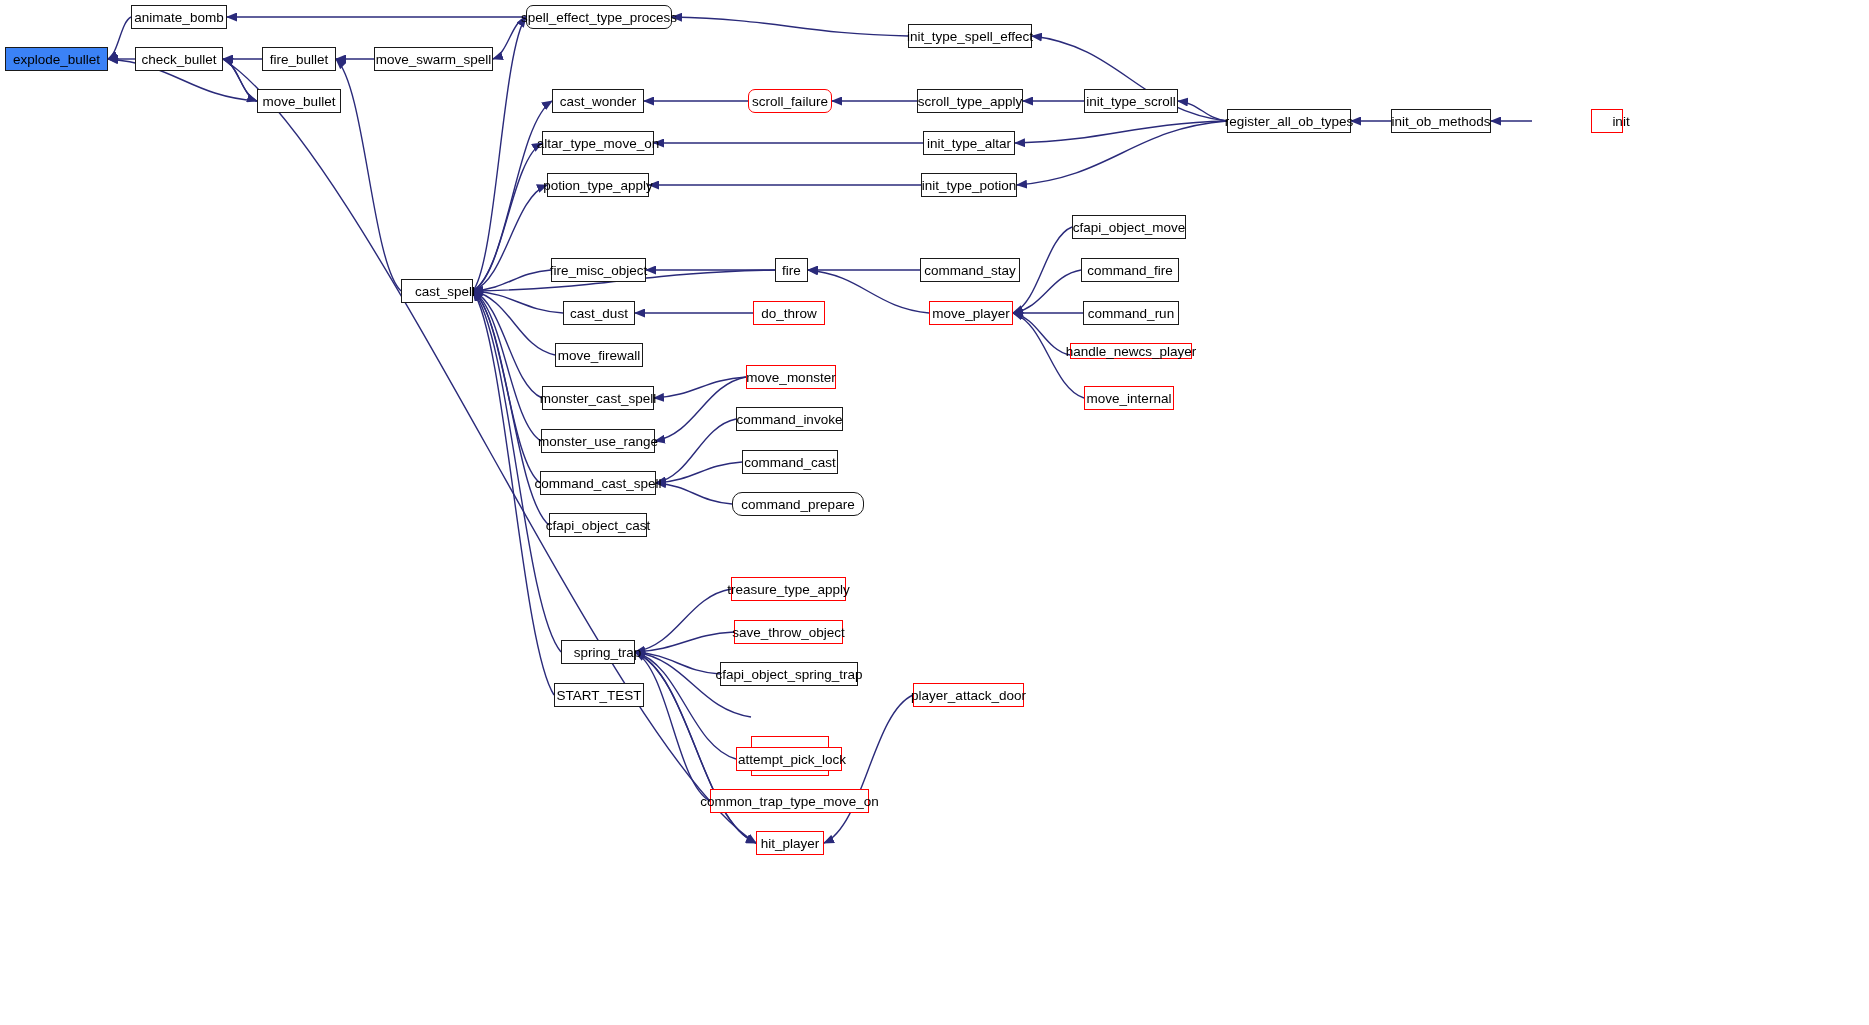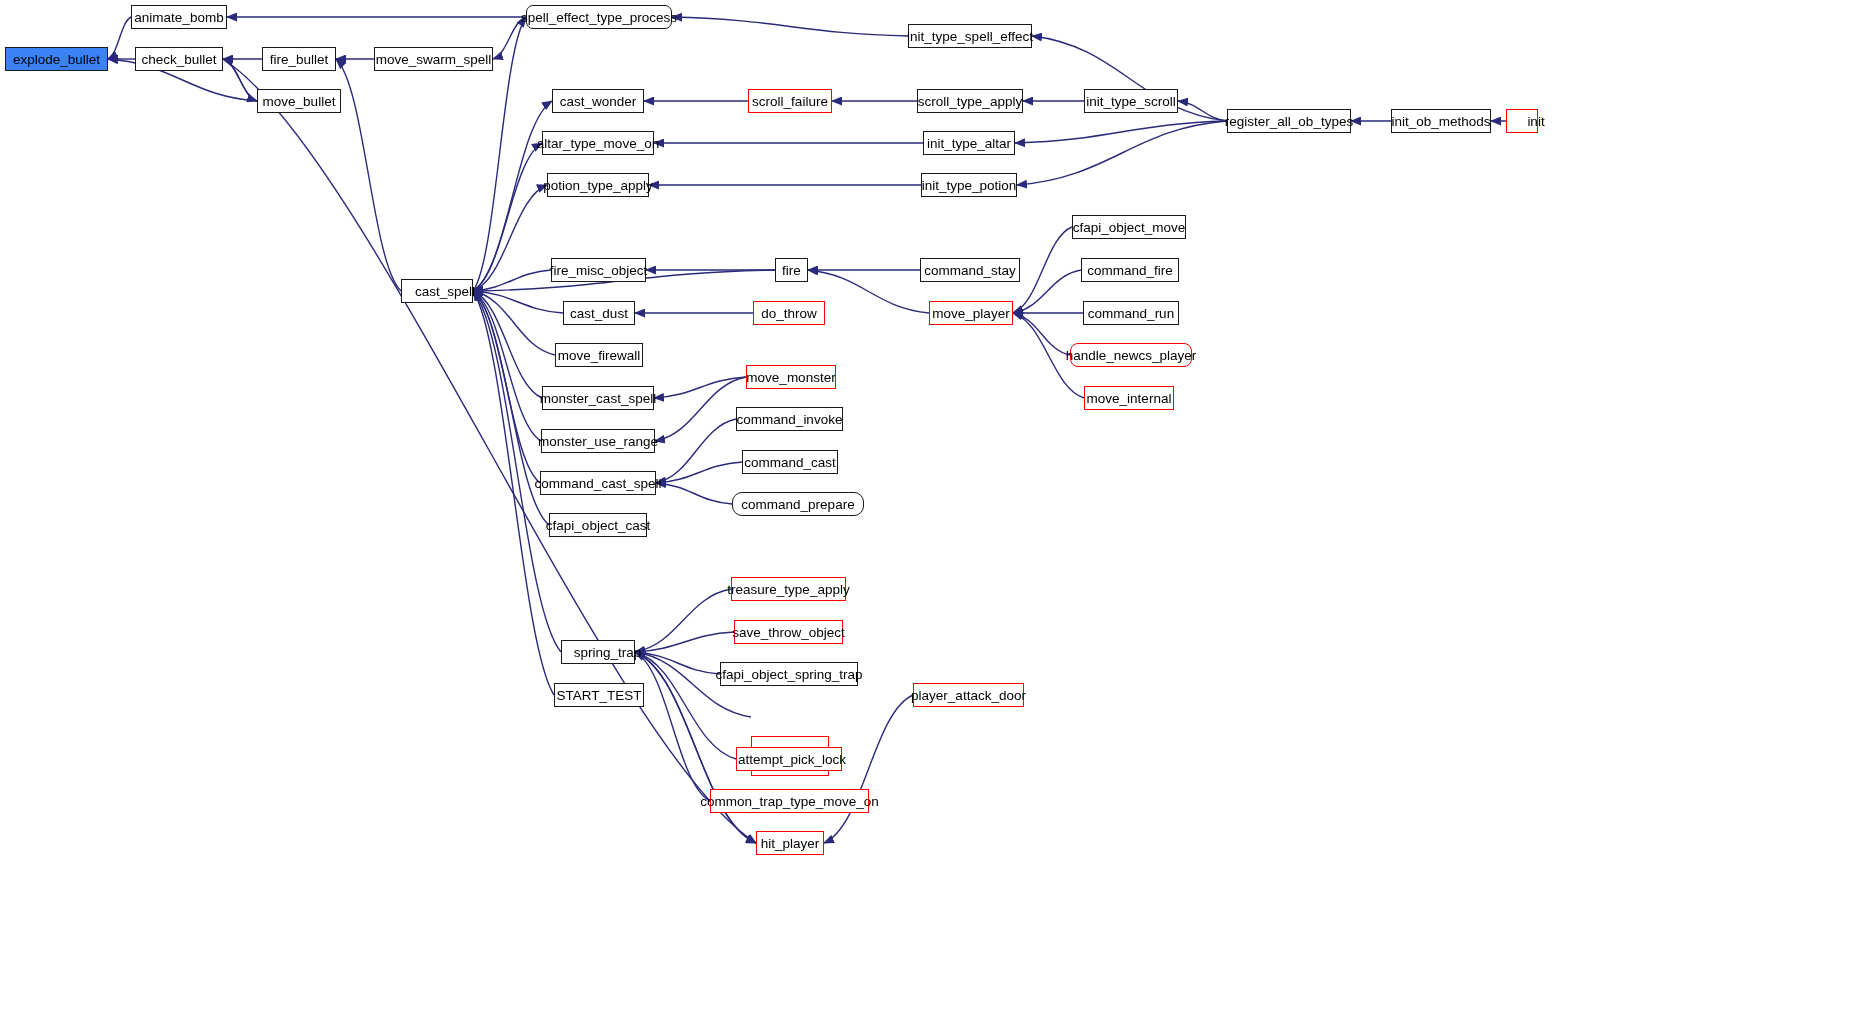--- a/index.html
+++ b/index.html
@@ -106,36 +106,36 @@
       </div>
       <div class="node" style="left: 526px; top: 5px; width: 146px; height: 24px; border-radius: 7px;">
         <span>spell_effect_type_process</span>
       </div>
       <div class="node" style="left: 908px; top: 24px; width: 124px; height: 24px;">
         <span>init_type_spell_effect</span>
       </div>
       <div class="node" style="left: 552px; top: 89px; width: 92px; height: 24px;">
         <span>cast_wonder</span>
       </div>
-      <div class="node red" style="left: 748px; top: 89px; width: 84px; height: 24px;">
+      <div class="node red" style="left: 748px; top: 89px; width: 84px; height: 24px; border-radius: 7px;">
         <span>scroll_failure</span>
       </div>
       <div class="node" style="left: 917px; top: 89px; width: 106px; height: 24px;">
         <span>scroll_type_apply</span>
       </div>
       <div class="node" style="left: 1084px; top: 89px; width: 94px; height: 24px;">
         <span>init_type_scroll</span>
       </div>
       <div class="node" style="left: 1227px; top: 109px; width: 124px; height: 24px;">
         <span>register_all_ob_types</span>
       </div>
       <div class="node" style="left: 1391px; top: 109px; width: 100px; height: 24px;">
         <span>init_ob_methods</span>
       </div>
-      <div class="node red" style="left: 1506px; top: 109px; width: 32px; height: 24px; padding-left: 28px;">
+      <div class="node red" style="left: 1591px; top: 109px; width: 32px; height: 24px; padding-left: 28px;">
         <span>init</span>
       </div>
       <div class="node" style="left: 542px; top: 131px; width: 112px; height: 24px;">
         <span>altar_type_move_on</span>
       </div>
       <div class="node" style="left: 923px; top: 131px; width: 92px; height: 24px;">
         <span>init_type_altar</span>
       </div>
       <div class="node" style="left: 547px; top: 173px; width: 102px; height: 24px;">
         <span>potion_type_apply</span>
@@ -169,21 +169,21 @@
       </div>
       <div class="node red" style="left: 929px; top: 301px; width: 84px; height: 24px;">
         <span>move_player</span>
       </div>
       <div class="node" style="left: 1083px; top: 301px; width: 96px; height: 24px;">
         <span>command_run</span>
       </div>
       <div class="node" style="left: 555px; top: 343px; width: 88px; height: 24px;">
         <span>move_firewall</span>
       </div>
-      <div class="node red" style="left: 1070px; top: 343px; width: 122px; height: 24px; border-radius: 8px;">
+      <div class="node red" style="left: 1070px; top: 343px; width: 122px; height: 16px;">
         <span>handle_newcs_player</span>
       </div>
       <div class="node red" style="left: 746px; top: 365px; width: 90px; height: 24px;">
         <span>move_monster</span>
       </div>
       <div class="node" style="left: 542px; top: 386px; width: 112px; height: 24px;">
         <span>monster_cast_spell</span>
       </div>
       <div class="node red" style="left: 1084px; top: 386px; width: 90px; height: 24px;">
         <span>move_internal</span>

